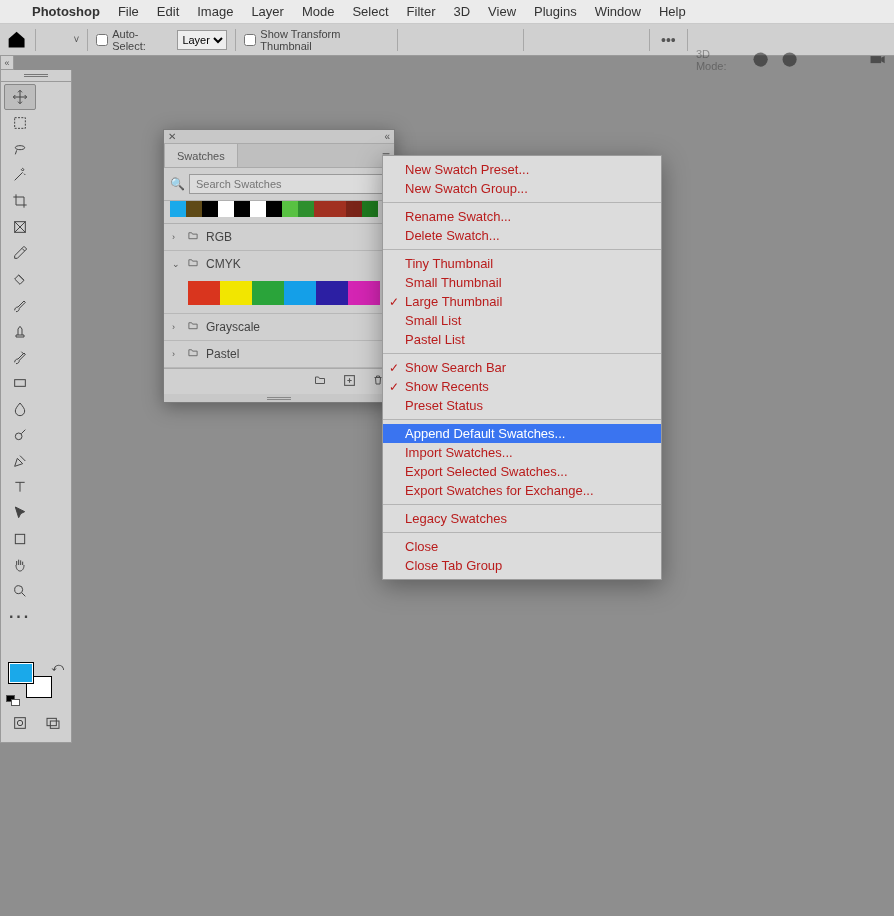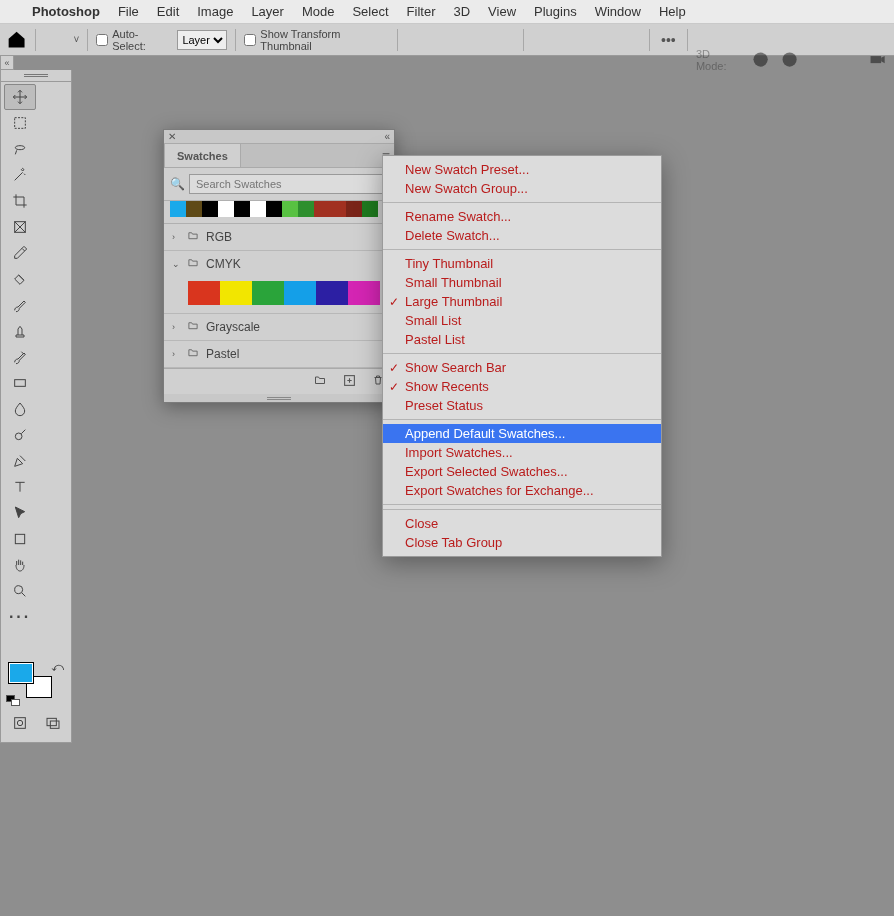--- a/index.html
+++ b/index.html
@@ -37,21 +37,21 @@
   .colors .mini .mbg{position:absolute;right:0;bottom:0;width:9px;height:7px;background:#fff;border:1px solid #555;}
   .toolbox .bot-row { width:100%; display:flex; justify-content:space-around; margin-top:4px;}
   .tool svg { width:16px; height:16px; stroke:#444; fill:none; stroke-width:1.5; }
 
   
   .panel { position:absolute; left:163px; top:129px; width:232px; background:#d0d0d0; border:1px solid #7b7b7b; box-shadow:0 4px 18px rgba(0,0,0,.35); }
   .panel-hdr { height:14px; background:#c8c8c8; display:flex; align-items:center; justify-content:space-between; padding:0 4px; border-bottom:1px solid #aaa;}
   .panel-hdr .x { font-size:10px; color:#555;}
   .panel-hdr .coll { font-size:10px; color:#555;}
   .tabrow { height:24px; display:flex; align-items:flex-end; border-bottom:1px solid #aaa; background:#bfbfbf; position:relative;}
-  .tabrow .tab { height:24px; padding:0 12px; display:flex; align-items:center; font-size:11px; background:#d0d0d0; border:1px solid #aaa; border-bottom:none; color:#555; font-weight:700;}
+  .tabrow .tab { height:24px; padding:0 12px; display:flex; align-items:center; font-size:11px; background:#d0d0d0; border:1px solid #aaa; border-bottom:none; color:#555; font-weight:400;}
   .tabrow .menu-ico { position:absolute; right:4px; top:4px; font-size:14px; color:#555; }
   .searchrow { display:flex; align-items:center; gap:4px; padding:6px; border-bottom:1px solid #b0b0b0;}
   .searchrow .mag { font-size:12px; color:#555;}
   .searchrow input { flex:1; height:20px; border:1px solid #9a9a9a; background:#dcdcdc; padding:0 6px; font-size:11px; color:#777;}
   .recent-strip { display:flex; padding:0 6px 6px 6px; gap:0; border-bottom:1px solid #b0b0b0;}
   .recent-strip .sw { width:16px; height:16px; }
   .group { border-bottom:1px solid #b8b8b8; }
   .group-hdr { height:26px; display:flex; align-items:center; gap:6px; padding:0 8px; font-size:12px; color:#444;}
   .group-hdr .chev { font-size:9px; color:#555; width:8px;}
   .group-hdr .fold { font-size:12px; color:#666;}
@@ -474,20 +474,23 @@
     <div class="item">
       <span>Import Swatches...</span>
     </div>
     <div class="item">
       <span>Export Selected Swatches...</span>
     </div>
     <div class="item">
       <span>Export Swatches for Exchange...</span>
     </div>
     <div class="divider"></div>
+    <div class="item">
+      <span>Legacy Swatches</span>
+    </div>
     <div class="divider"></div>
     <div class="item">
       <span>Close</span>
     </div>
     <div class="item">
       <span>Close Tab Group</span>
     </div>
   </div>
 
 </body></html>

